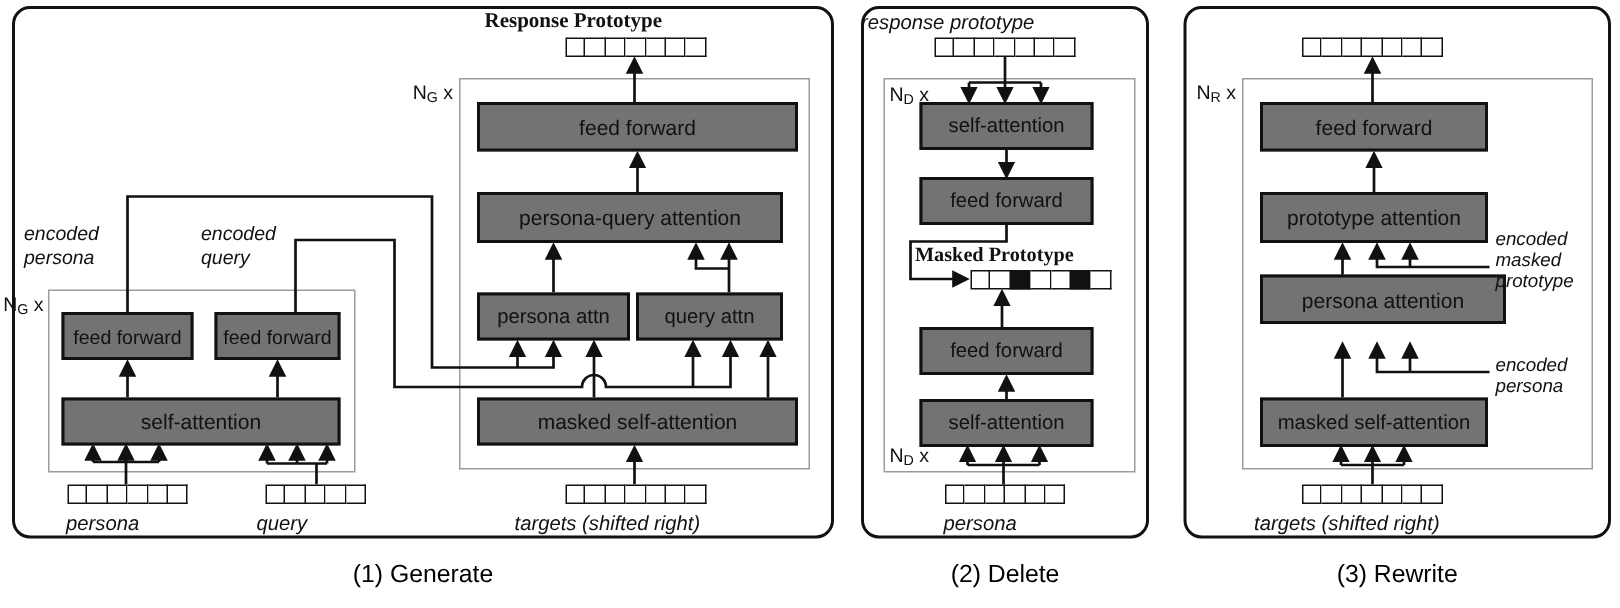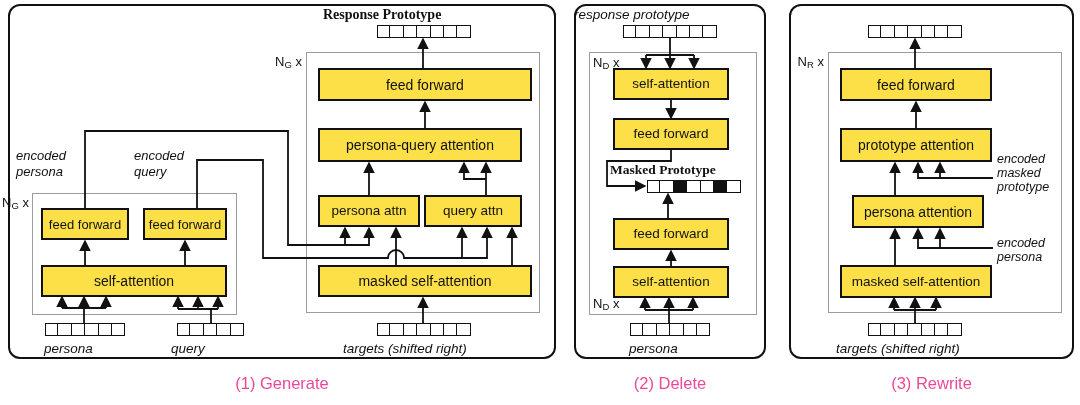--- a/index.html
+++ b/index.html
@@ -1,38 +1,38 @@
 <!DOCTYPE html>
 <html><head>
 <meta charset="utf-8">
 <style>
   html,body{margin:0;padding:0;background:#fff;}
   .stage{position:relative;width:1080px;height:405px;background:#fff;overflow:hidden;
          font-family:"Liberation Sans",sans-serif;color:#111;}
   .panel{position:absolute;border:2.5px solid #111;border-radius:12px;background:transparent;box-sizing:border-box;}
   .graybox{position:absolute;border:1.5px solid #9c9c9c;background:transparent;box-sizing:border-box;}
   .wires{position:absolute;left:0;top:0;width:1080px;height:405px;pointer-events:none;}
-  .box{position:absolute;border:2px solid #111;background:#fde047;box-sizing:border-box;
+  .box{position:absolute;border:2px solid #111;background:#737373;box-sizing:border-box;
        display:flex;align-items:center;justify-content:center;
        font-size:14px;line-height:1;white-space:nowrap;}
   .box.small{font-size:13px;}
   .box.mid{font-size:13.5px;}
   .lab{position:absolute;text-align:left;line-height:17px;font-size:13.5px;}
   .it{font-style:italic;}
   .serifb{font-family:"Liberation Serif","DejaVu Serif",serif;font-weight:bold;font-size:14px;}
   .enc{font-size:13px;font-style:italic;line-height:16px;}
   .encl{text-align:left;font-size:12.5px;line-height:14px;font-style:italic;}
   .rep{position:absolute;font-size:13px;line-height:14px;white-space:nowrap;}
   .rep sub{font-size:9.5px;vertical-align:baseline;position:relative;top:1.5px;}
   .ra{text-align:right;}
   .strip{position:absolute;display:flex;}
   .cell{width:13.4px;height:13px;box-sizing:border-box;border:1.7px solid #111;border-left:none;background:#fff;}
   .cell:first-child{border-left:1.7px solid #111;}
   .cell.filled{background:#111;}
-  .cap{position:absolute;top:374px;text-align:center;font-size:16.5px;color:#ec4899;}
+  .cap{position:absolute;top:374px;text-align:center;font-size:16.5px;color:#000000;}
 </style>
 </head>
 <body>
 
 <div class="stage">
 
   <div class="panel" style="left:8px;top:4px;width:548px;height:355px;"></div>
   <div class="panel" style="left:574px;top:4px;width:192px;height:355px;"></div>
   <div class="panel" style="left:789px;top:4px;width:285px;height:355px;"></div>
 
@@ -213,21 +213,21 @@
       <span class="cell"></span>
       <span class="cell"></span>
       <span class="cell"></span>
       <span class="cell"></span>
     </div>
 
   <div class="rep ra" style="left:782px;top:55px;width:42px;"><span>N</span><sub>R</sub><span> x</span></div>
 
   <div class="box" style="left:840px;top:68px;width:152px;height:33px;">feed forward</div>
   <div class="box" style="left:840px;top:128px;width:152px;height:34px;">prototype attention</div>
-  <div class="box" style="left:840px;top:195px;width:132px;height:33px;margin-left:12px;">persona attention</div>
+  <div class="box" style="left:840px;top:183px;width:164px;height:33px;">persona attention</div>
   <div class="box mid" style="left:840px;top:265px;width:152px;height:33px;">masked self-attention</div>
 
   <div class="lab encl" style="left:997px;top:152px;width:70px;">
     <span>encoded</span><br>
     <span>masked</span><br>
     <span>prototype</span>
   </div>
   <div class="lab encl" style="left:997px;top:236px;width:70px;">
     <span>encoded</span><br>
     <span>persona</span>

